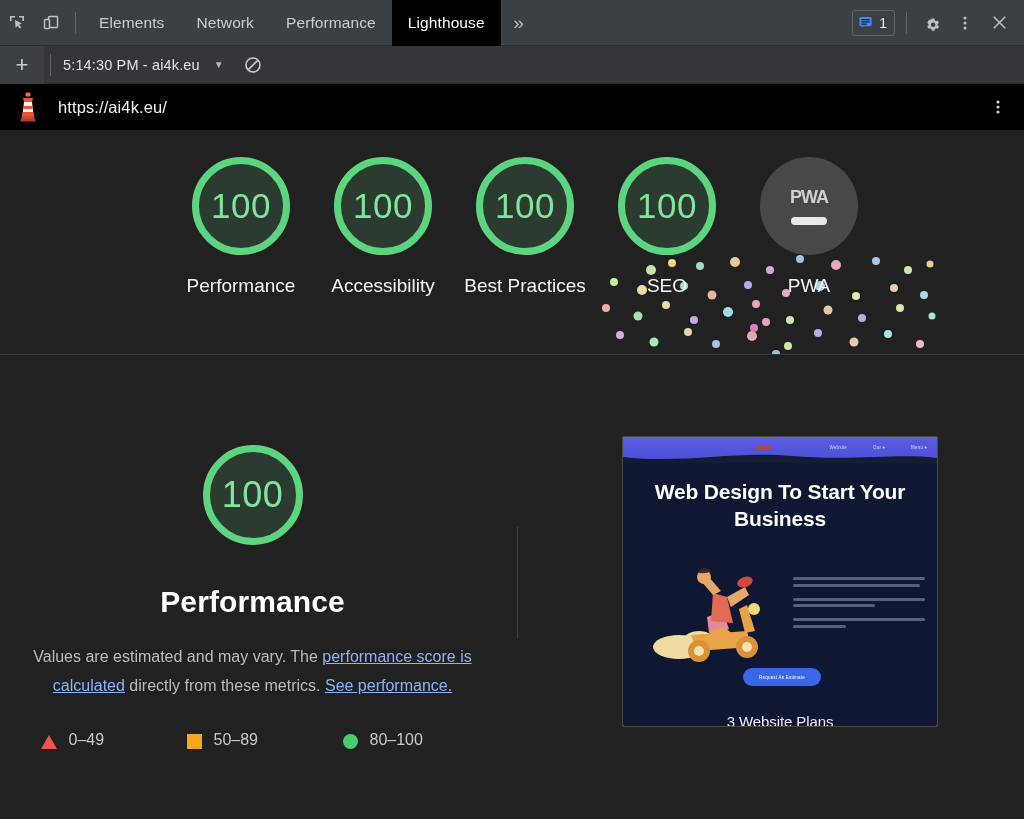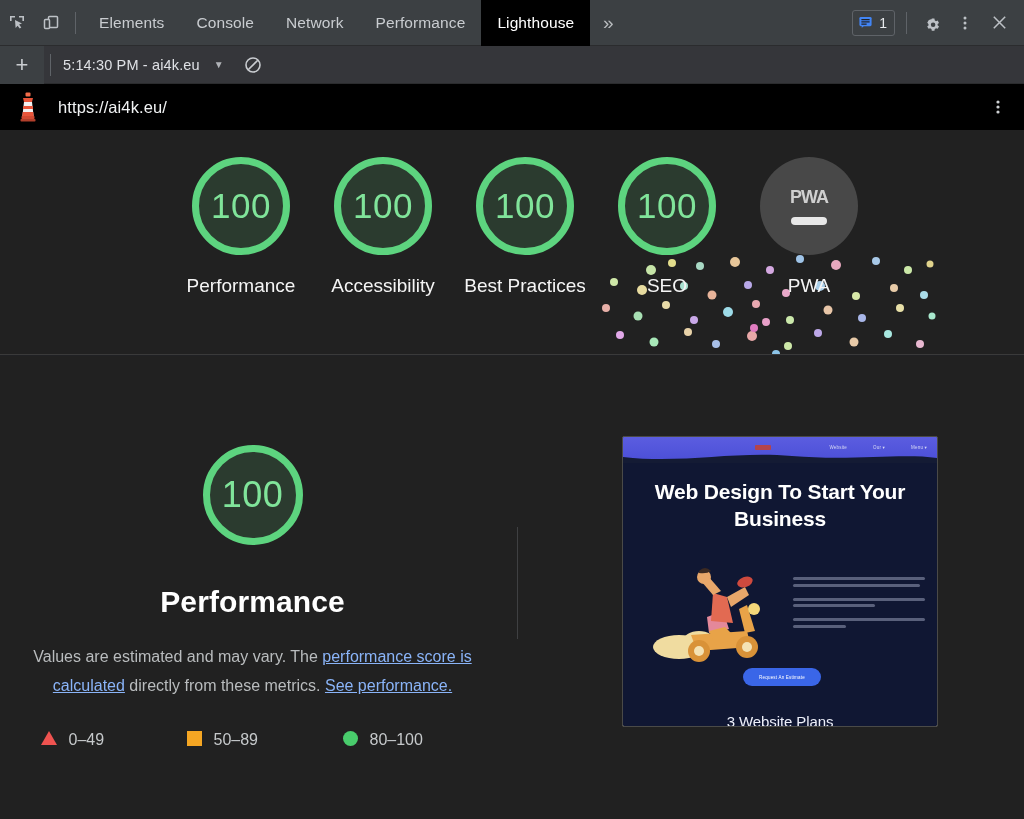--- a/index.html
+++ b/index.html
@@ -154,21 +154,21 @@
   .perf-desc {
     margin-top: 23px; width: 468px; text-align: center;
     font-size: 16px; line-height: 1.82; color: #b9bcbe;
   }
   .perf-desc a { color: #8ab4f8; text-decoration: underline; cursor: pointer; }
   .legend {
     margin-top: 31px; width: 468px;
     display: flex; align-items: center; padding-left: 22px;
   }
   .legend-item {
-    display: flex; align-items: flex-start; gap: 12px; font-size: 16px; color: #c6c9cb;
+    display: flex; align-items: flex-end; gap: 12px; font-size: 16px; color: #c6c9cb;
   }
   .legend-item.i0 { width: 146px; }
   .legend-item.i1 { width: 156px; }
   .swatch-tri {
     width: 0; height: 0; border-left: 8px solid transparent;
     border-right: 8px solid transparent; border-bottom: 14px solid #ef5350;
   }
   .swatch-sq { width: 15px; height: 15px; background: #f5a623; }
   .swatch-ci { width: 15px; height: 15px; border-radius: 50%; background: #49cc6c; }
 
@@ -241,21 +241,20 @@
     <div class="tb-icon-btn">
       <svg width="18" height="18" viewBox="0 0 18 18">
         <rect x="6.5" y="2.5" width="9" height="11" rx="1" fill="none" stroke="#bdc1c6" stroke-width="1.5"></rect>
         <rect x="2.5" y="5.5" width="5" height="9" rx="1" fill="#3c4043" stroke="#bdc1c6" stroke-width="1.5"></rect>
       </svg>
     </div>
     <div class="tb-sep"></div>
 
     <div class="tab-list">
       <div class="tab">Elements</div>
-      <div class="tab">Console</div>
       <div class="tab">Network</div>
       <div class="tab">Performance</div>
       <div class="tab selected">Lighthouse</div>
     </div>
     <div class="tab-more">»</div>
 
     <div class="tabbar-right">
       <div class="issues-btn">
         <svg width="15" height="15" viewBox="0 0 16 16">
           <rect x="1.5" y="2" width="13" height="10" rx="1.5" fill="#4285f4"></rect>

